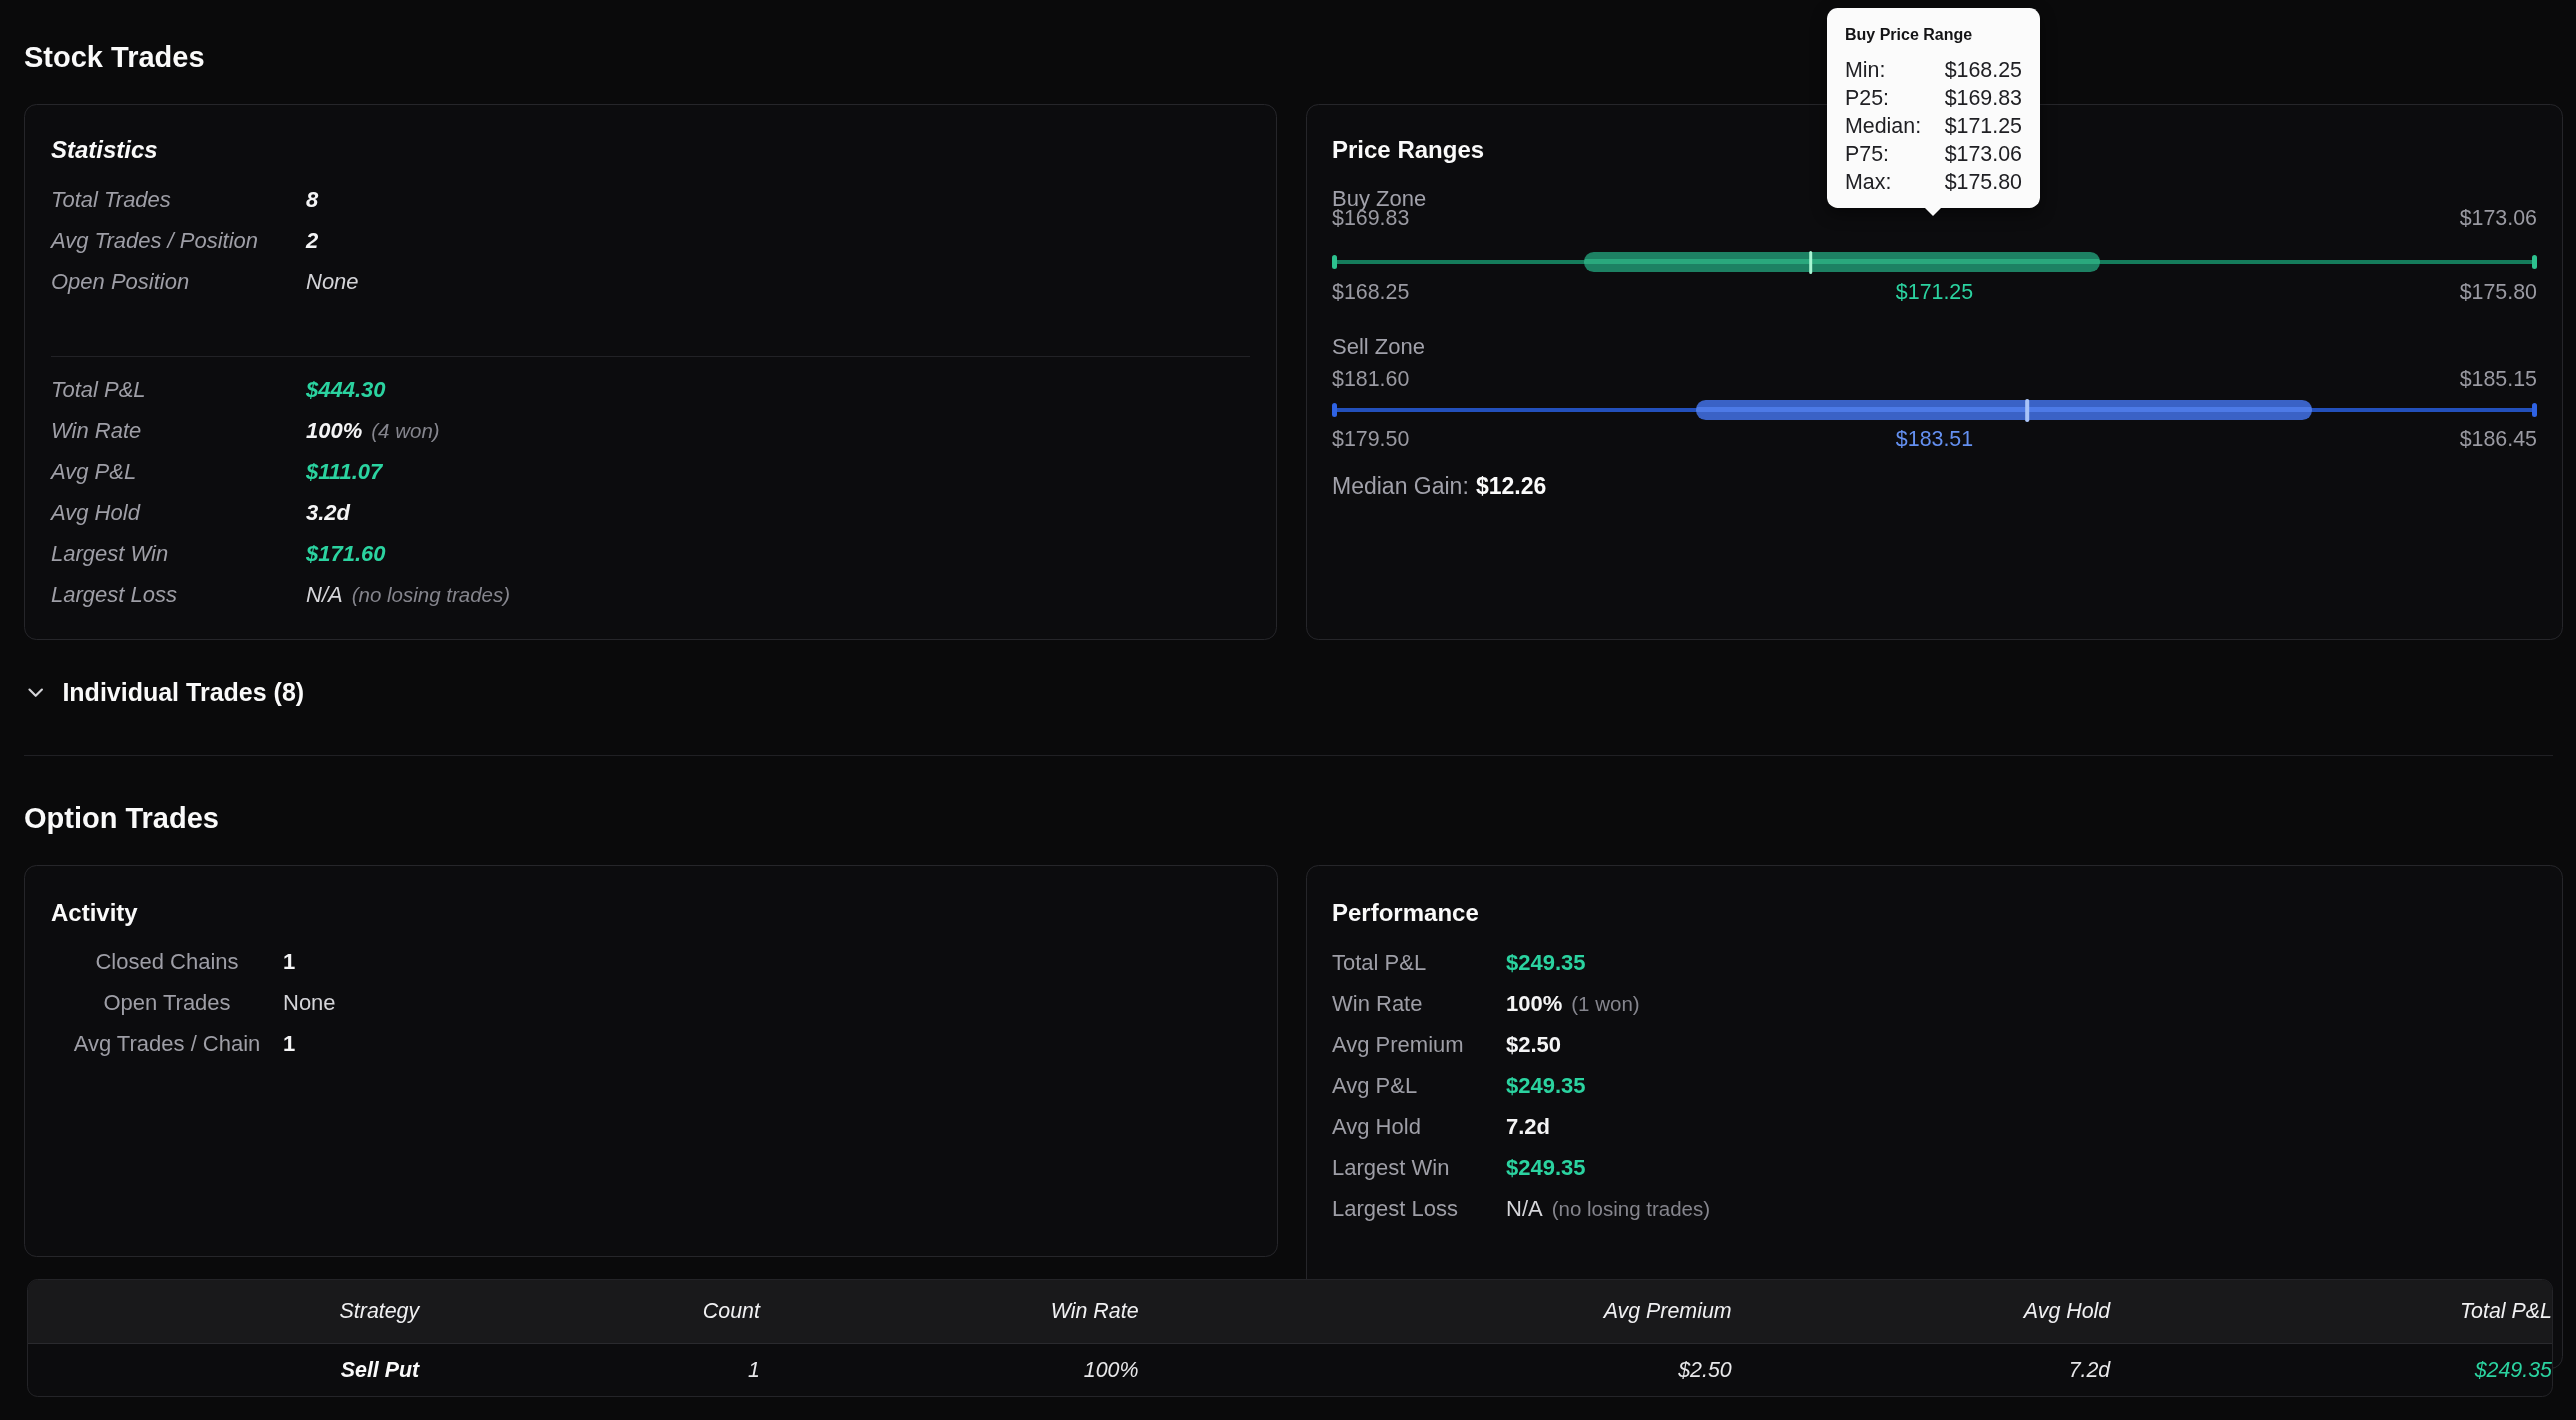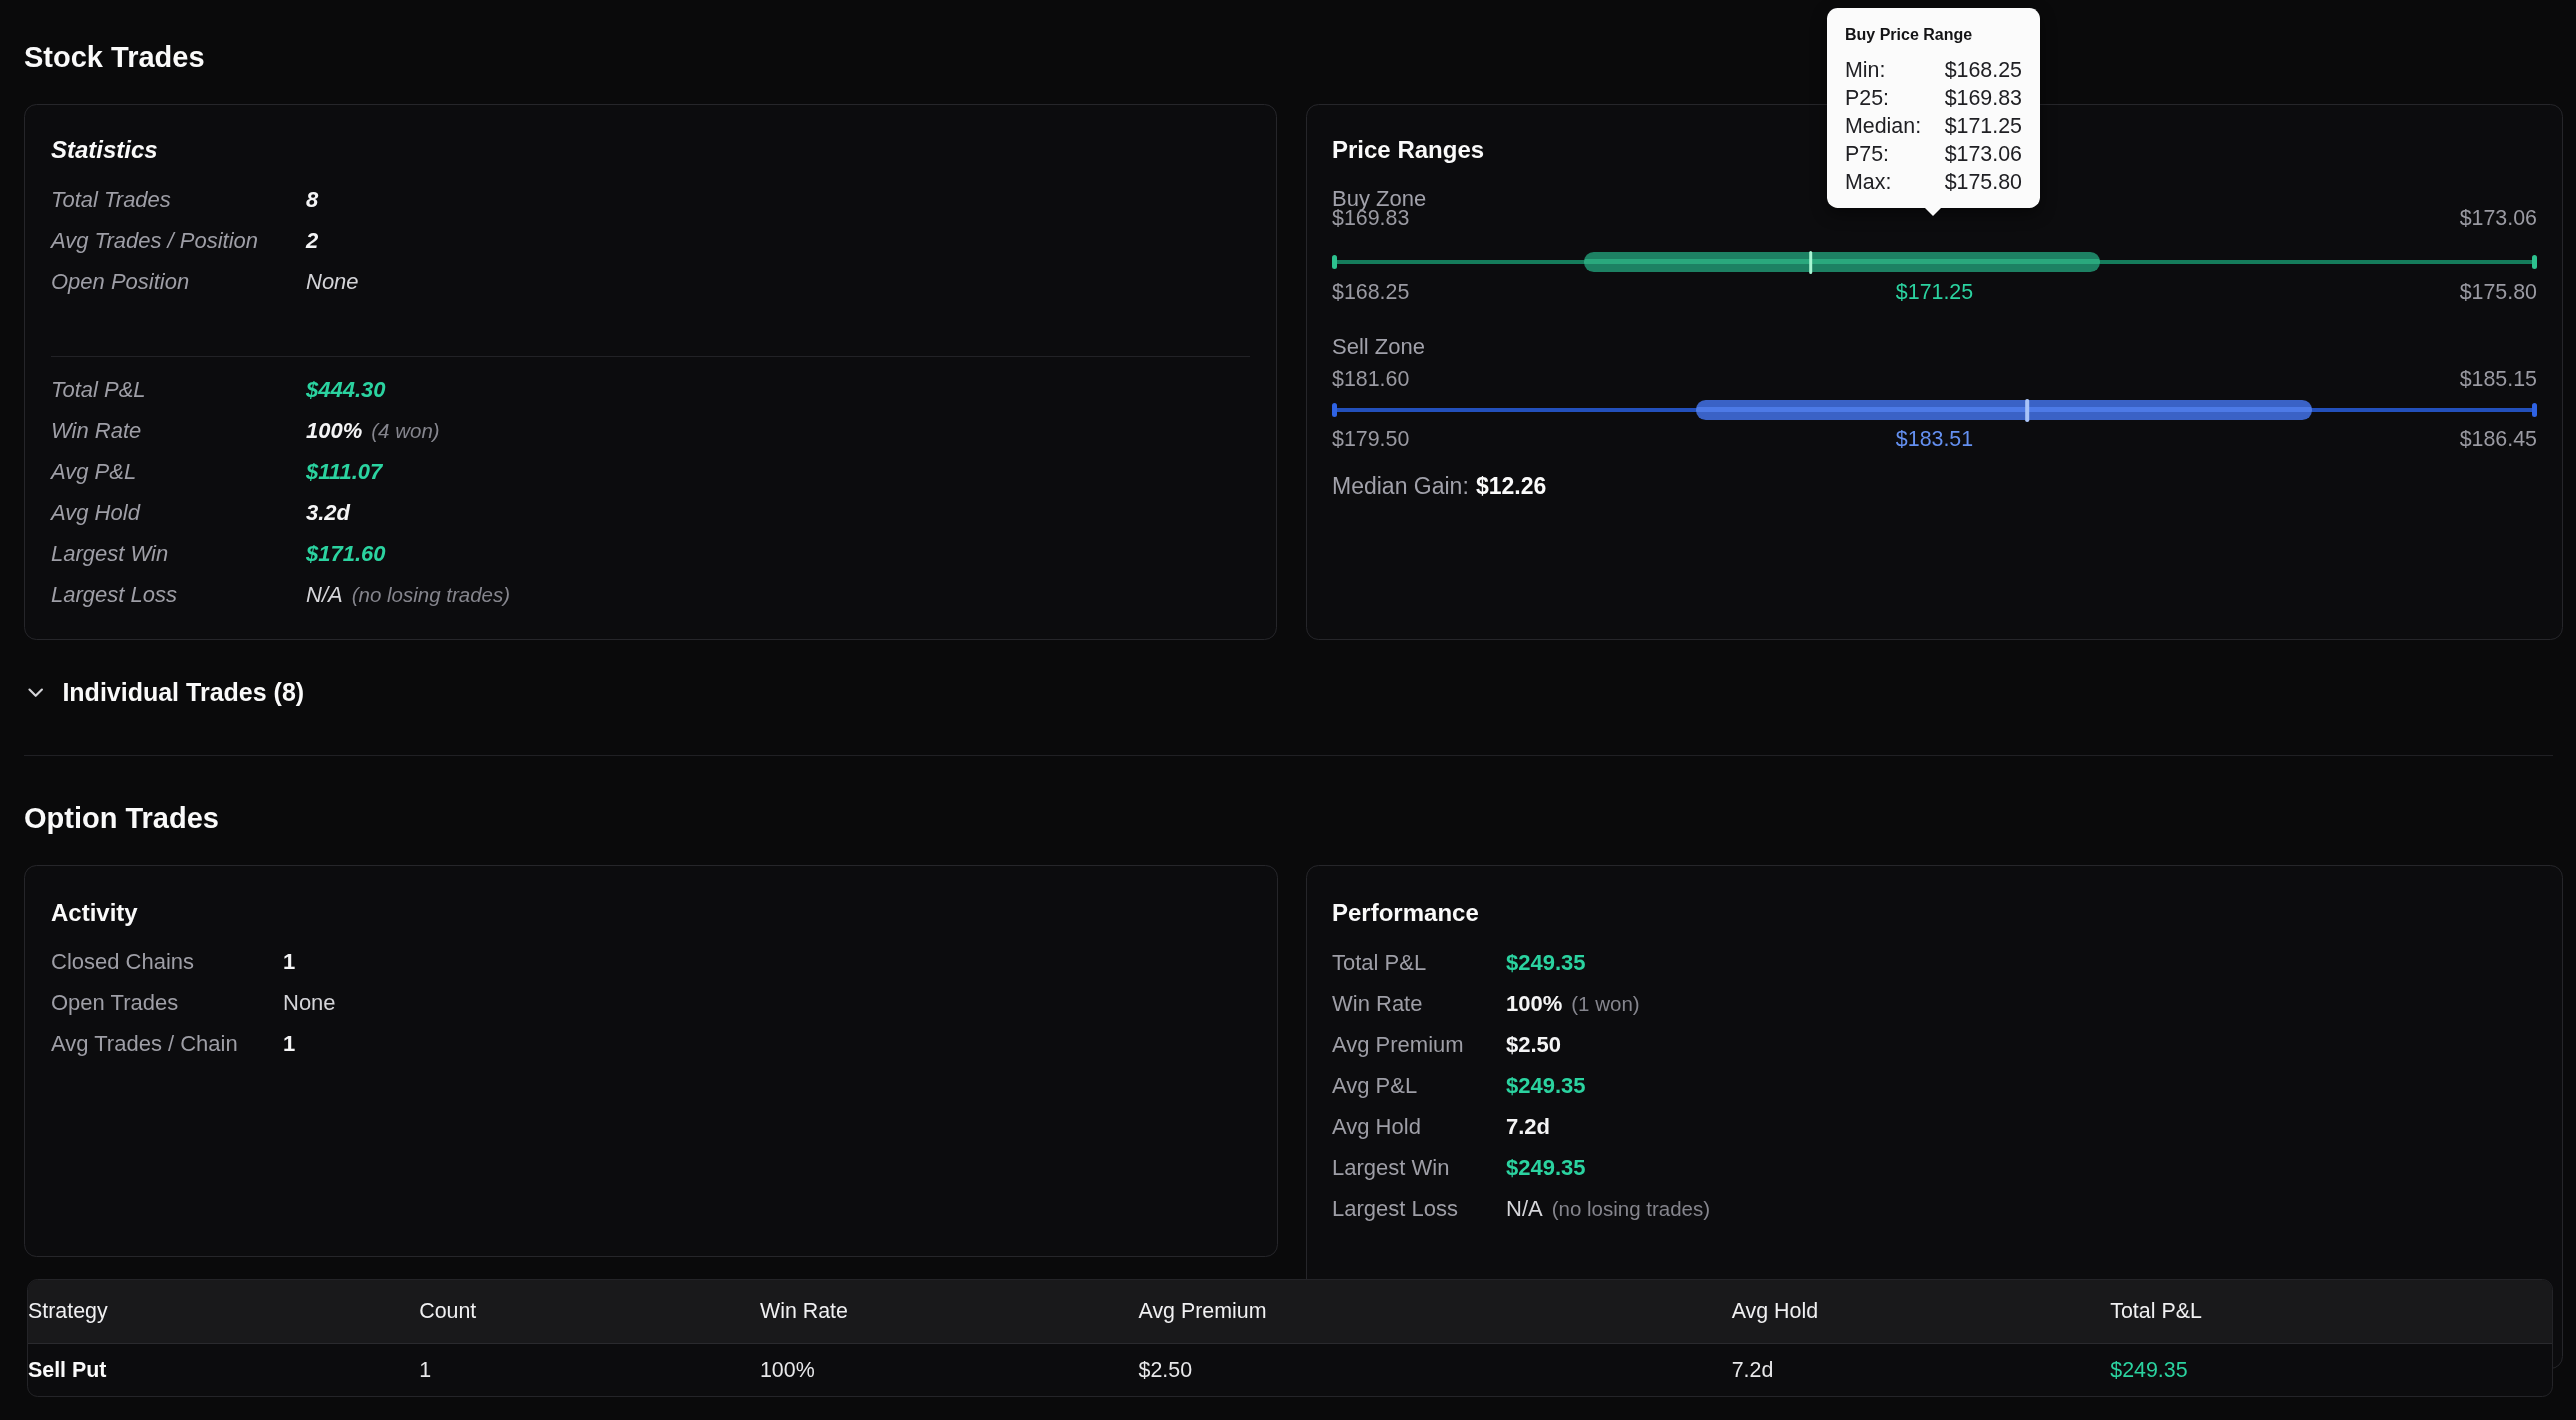--- a/index.html
+++ b/index.html
@@ -10,21 +10,21 @@
   }
   .section-title{position:absolute;left:24px;font-size:29px;font-weight:700;color:#fafafa;line-height:36px;}
   .card{position:absolute;background:#0c0c0e;border:0.9px solid #26262a;border-radius:12.5px;box-sizing:border-box;}
   .card-title{position:absolute;left:26px;top:30px;font-size:24px;font-weight:600;color:#fafafa;line-height:30px;}
 
   
   .stat-rows{position:absolute;left:26px;right:26px;}
   .stat-row{height:41px;display:flex;align-items:center;}
   .stat-label{flex:none;color:#9e9ea6;font-size:22px;}
   .w-stats .stat-label{width:255px;}
-  .w-act .stat-label{width:232px;}
+  .w-act .stat-label{width:232px;text-align:center;}
   .w-perf .stat-label{width:174px;}
   .stat-value{font-size:22px;font-weight:700;color:#f4f4f5;}
   .v-green{color:#2bd3a0;}
   .v-muted{font-weight:400;color:#d4d4d8;}
   .v-plain{font-weight:400;color:#d6d6da;}
   .stat-suffix{font-size:20.5px;color:#85858d;margin-left:9px;font-weight:400;}
   .inner-divider{position:absolute;left:26px;right:26px;height:0.9px;background:#222226;}
 
   
   .zone-label{position:absolute;left:25px;font-size:22px;color:#a1a1aa;line-height:23px;}
@@ -65,21 +65,21 @@
   .chev{width:21.4px;height:21.4px;flex:none;}
 
   .section-divider{position:absolute;left:24px;top:755px;width:2529px;height:0.9px;background:#202024;}
 
   
   .strategy-table{position:absolute;left:27px;top:1279px;width:2526px;box-sizing:border-box;
     border:0.9px solid #242428;border-radius:10.7px;overflow:hidden;background:#0c0c0e;}
   .thead{display:flex;align-items:center;height:63px;background:#19191b;border-bottom:0.9px solid #2a2a2e;
     font-size:21.4px;font-weight:500;color:#f0f0f2;}
   .trow{display:flex;align-items:center;height:52px;font-size:21.4px;color:#e8e8ea;}
-  .tc{text-align:left;box-sizing:border-box;}
+  .tc{text-align:right;box-sizing:border-box;font-style:italic;}
   .tc1{width:15.5%;} .tc2{width:13.5%;} .tc3{width:15%;} .tc4{width:23.5%;} .tc5{width:15%;} .tc6{width:17.5%;}
   .tc-strategy{font-weight:600;color:#fafafa;}
   .tc-pl{color:#2bd3a0;font-weight:500;}
 </style>
 </head>
 <body>
 
 <div id="screen">
 
   <div class="section-title" style="top:39px;">Stock Trades</div>

